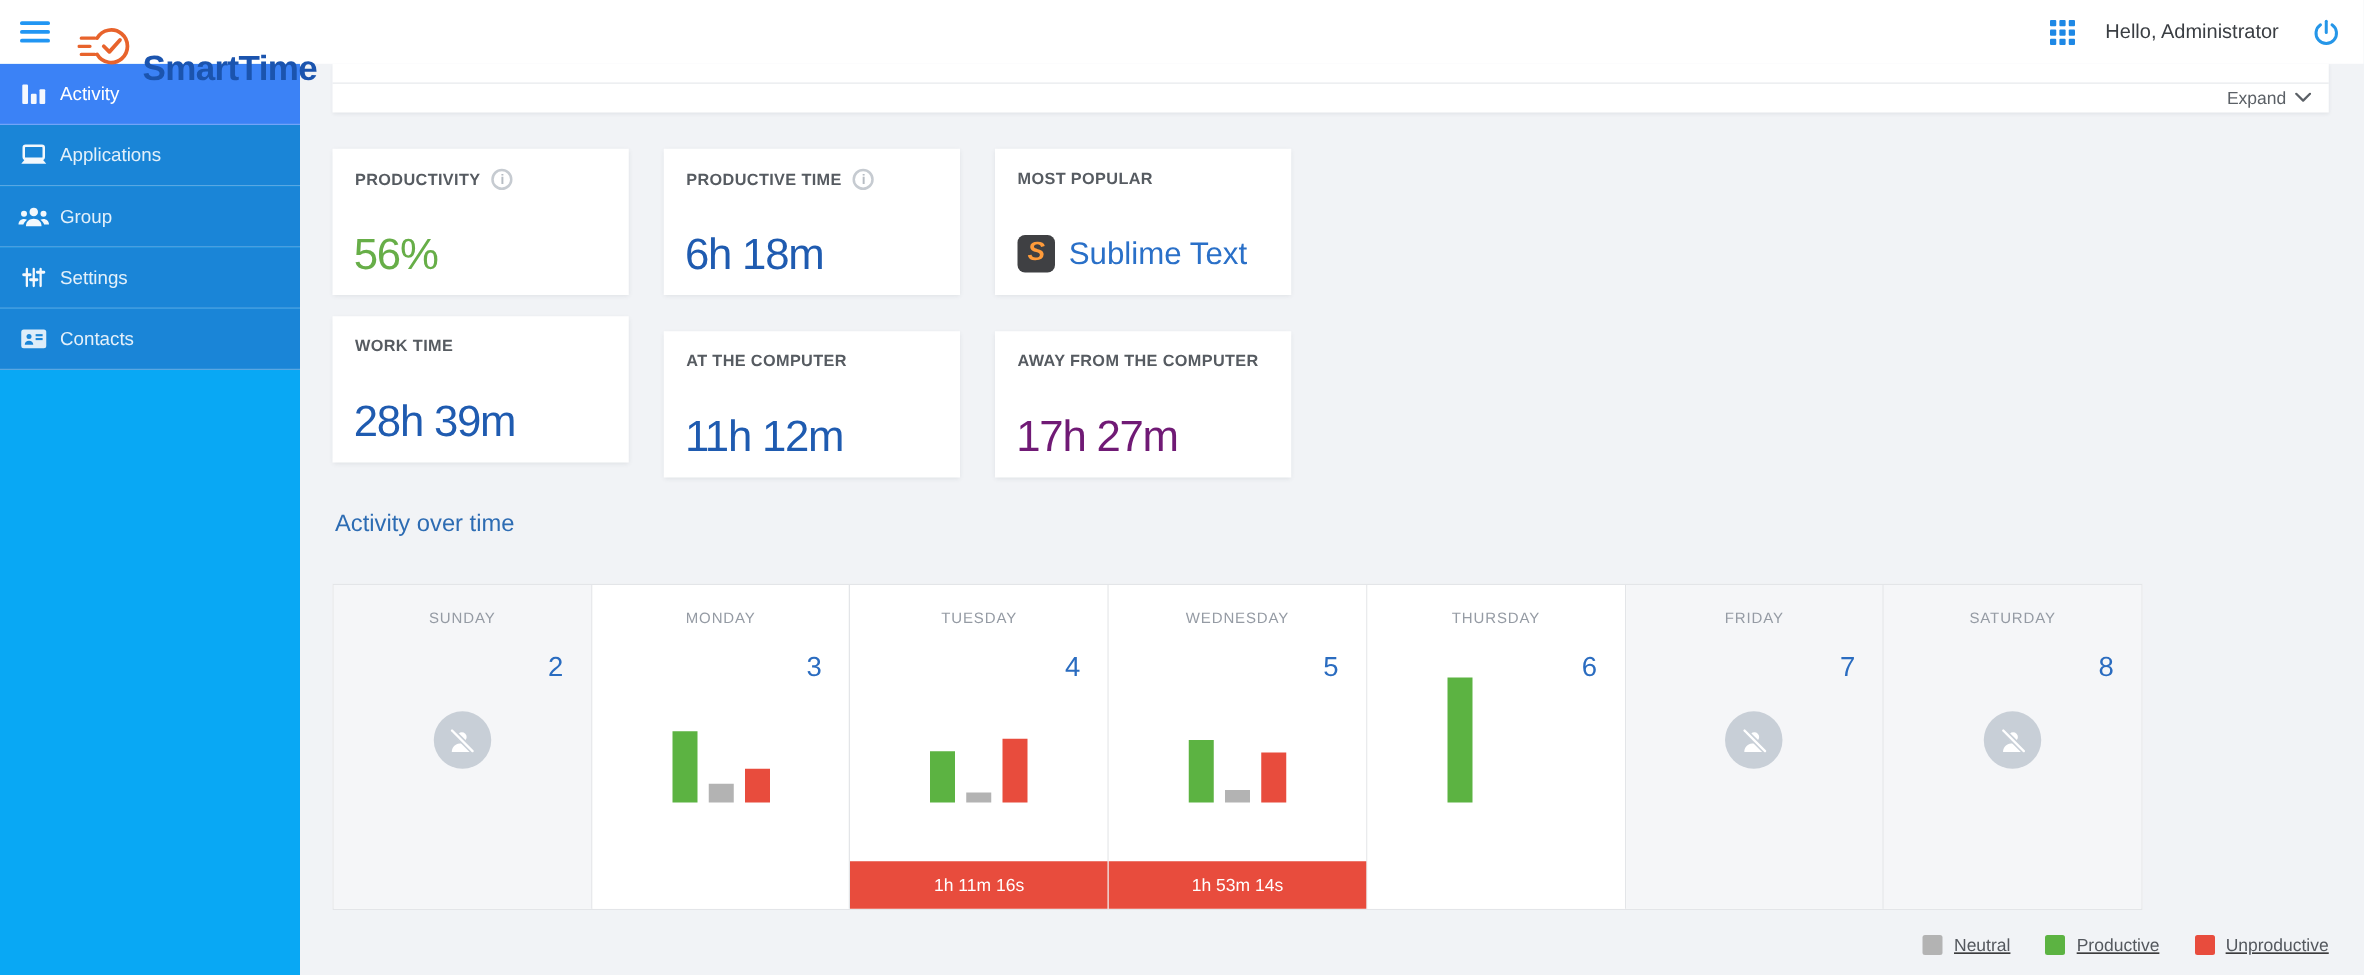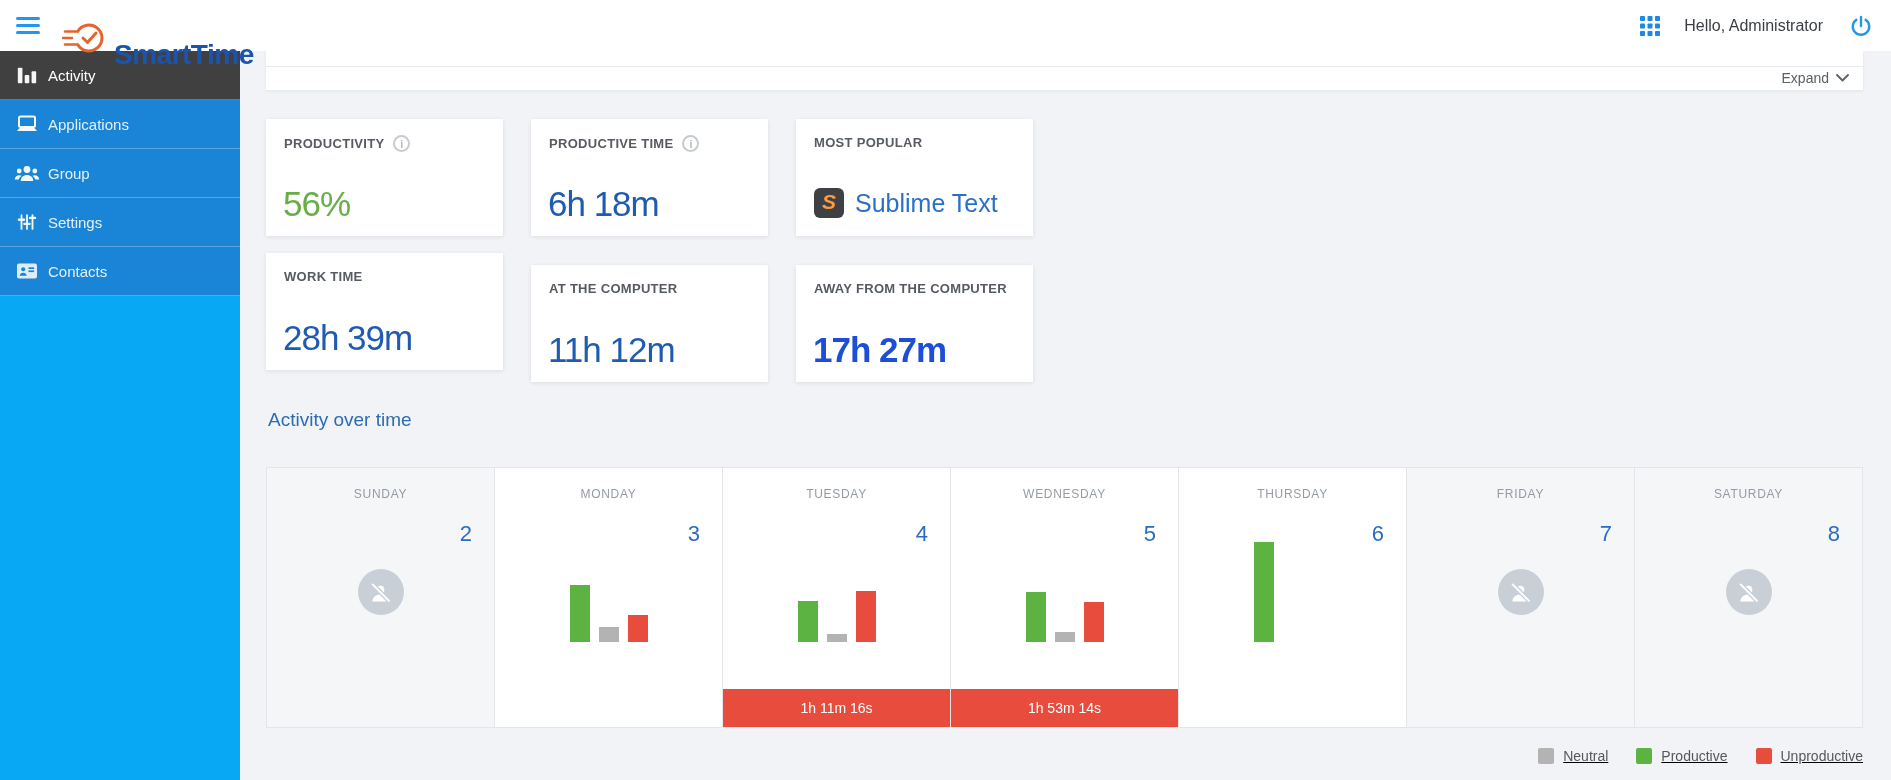--- a/index.html
+++ b/index.html
@@ -14,21 +14,21 @@
   .logo-text { font-size:28px; font-weight:bold; color:#1b54ae; letter-spacing:-0.5px; line-height:37px;margin-top:29px; }
   .header-right { position:absolute; right:0; top:0; height:51px; display:flex; align-items:center; }
   .apps-grid { width:20px; height:20px; margin-right:24px; cursor:pointer; }
   .greeting { font-size:16px; color:#3a3e43; margin-right:26px; }
   .power { width:24px; height:24px; margin-right:18px; cursor:pointer; }
 
   
   .sidebar { position:absolute; left:0; top:51px; width:240px; height:729px; background:#09a8f4; }
   .side-item { position:relative; height:49px; background:#1a85d7; border-bottom:1px solid rgba(255,255,255,0.28);
                display:flex; align-items:center; cursor:pointer; }
-  .side-item.active { background:#404040; }
+  .side-item.active { background:#3b82f6; }
   .side-item .s-icon { width:26px; height:24px; margin-left:14px; display:flex; align-items:center; justify-content:center; opacity:0.95; }
   .side-item .s-label { margin-left:8px; font-size:15px; color:rgba(255,255,255,0.88); }
   .side-item.active .s-label { color:#ffffff; }
 
   
   .expand-panel { position:absolute; left:266px; top:51px; width:1597px; height:39px; background:#ffffff;
                   box-shadow:0 1px 3px rgba(40,50,60,0.08); }
   .expand-panel .panel-line { position:absolute; left:0; right:0; top:15px; border-top:1px solid #e8eaed; }
   .expand-ctl { position:absolute; right:14px; top:19px; display:flex; align-items:center; gap:7px;
                 font-size:14px; color:#5b6066; cursor:pointer; }
@@ -41,21 +41,21 @@
                font-size:11px; font-weight:bold; display:flex; align-items:center; justify-content:center; cursor:pointer; }
   .card-value { position:absolute; left:17px; bottom:12px; font-size:35px; letter-spacing:-1px; }
   .popular-row { position:absolute; left:18px; bottom:18px; display:flex; align-items:center; gap:11px; }
   .sublime-badge { width:30px; height:30px; border-radius:6px; background:#3f4043; display:flex;
                    align-items:center; justify-content:center; }
   .sublime-badge b { color:#ff9b3a; font-size:21px; font-style:italic; font-weight:bold; transform:translateY(-1px); }
   .popular-name { font-size:25px; color:#2a70c8; }
 
   
   .section-title { position:absolute; left:268px; top:409px; font-size:19px; color:#2d6cb3; }
-  .chart { position:absolute; left:266px; top:467px; width:1597px; height:261px; display:flex;
+  .chart { position:absolute; left:266px; top:467px; width:1448px; height:261px; display:flex;
            border:1px solid #e3e5e8; background:#ffffff; }
   .day-col { position:relative; flex:1 1 0; border-right:1px solid #e3e5e8; background:#ffffff; cursor:pointer; }
   .day-col:last-child { border-right:none; }
   .day-col.no-data { background:#f5f6f8; }
   .day-name { text-align:center; margin-top:19px; font-size:12px; color:#959ba4; letter-spacing:0.7px; }
   .day-number { position:absolute; top:53px; right:22px; font-size:22px; color:#2a6cc0; }
   .bars { position:absolute; bottom:85px; left:50%; transform:translateX(-50%); display:flex;
           align-items:flex-end; gap:9px; }
   .bar { width:20px; height:0; }
   .bar.productive { background:#5cb342; }
@@ -225,21 +225,21 @@
   <div class="card-label-row">
     <span class="card-label">AT THE COMPUTER</span>
   </div>
   <div class="card-value" style="color: rgb(31, 91, 176);">11h 12m</div>
 </div>
 
 <div class="card" style="left:796px; top:265px;">
   <div class="card-label-row">
     <span class="card-label">AWAY FROM THE COMPUTER</span>
   </div>
-  <div class="card-value" style="color: #1d4ed8; font-weight: bold;">17h 27m</div>
+  <div class="card-value" style="color: #701a75;">17h 27m</div>
 </div>
 
 <div class="section-title">Activity over time</div>
 
 <div class="chart">
 
   <div class="day-col no-data">
     <div class="day-name">SUNDAY</div>
     <div class="day-number">2</div>
     <div class="nodata-circle">

